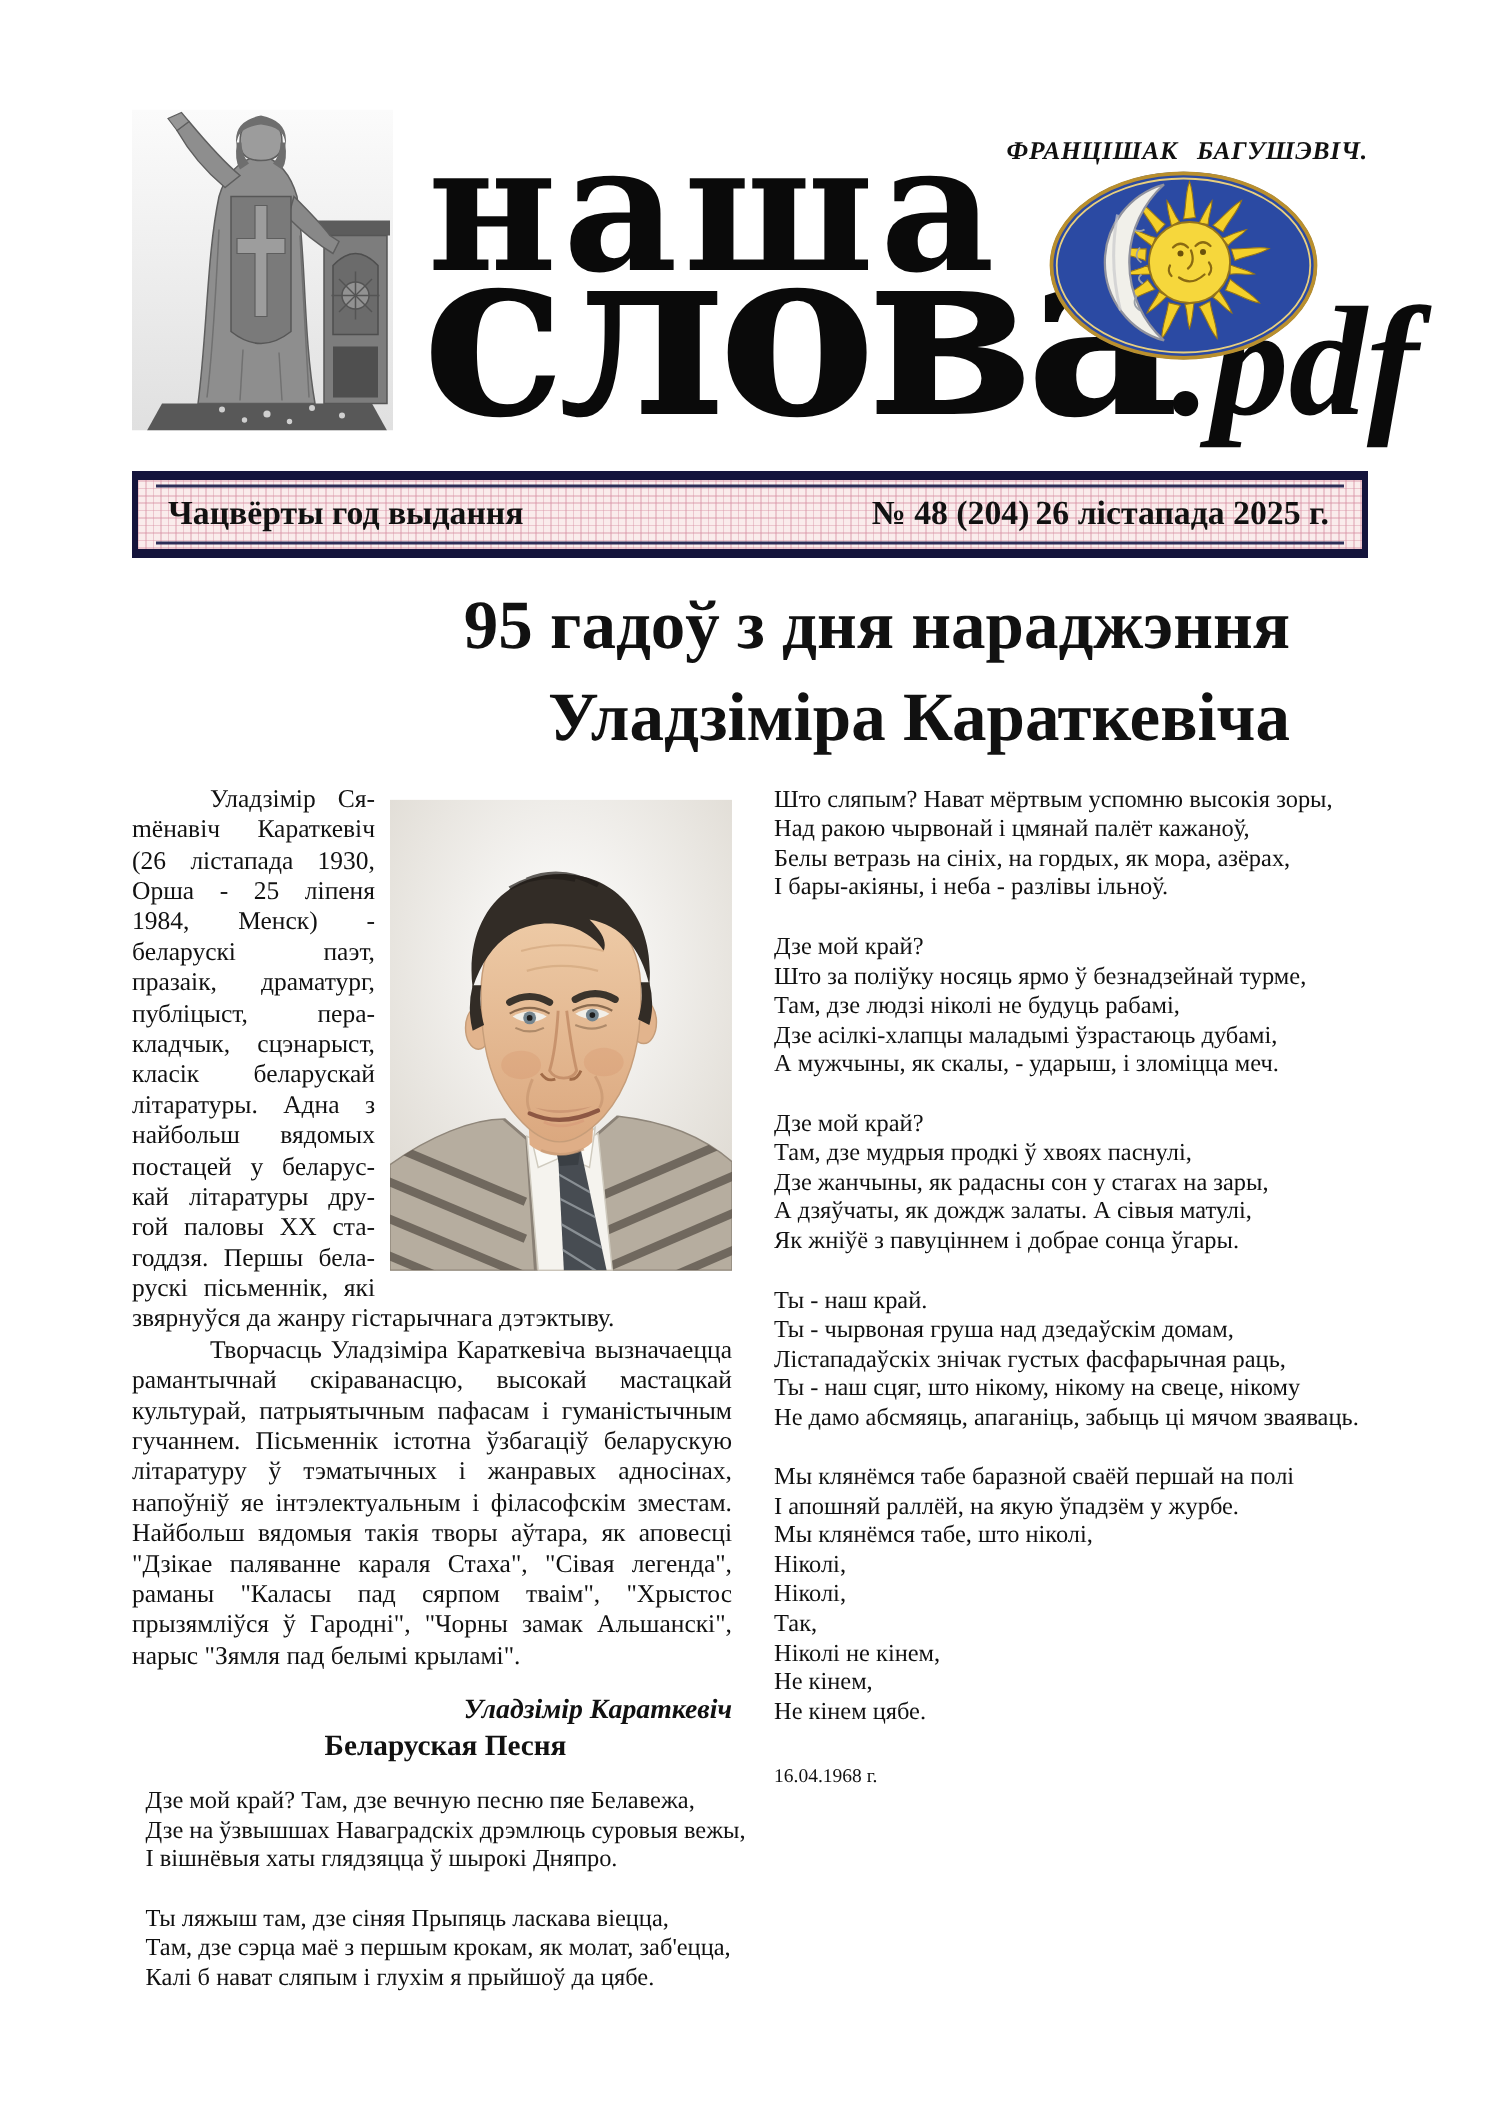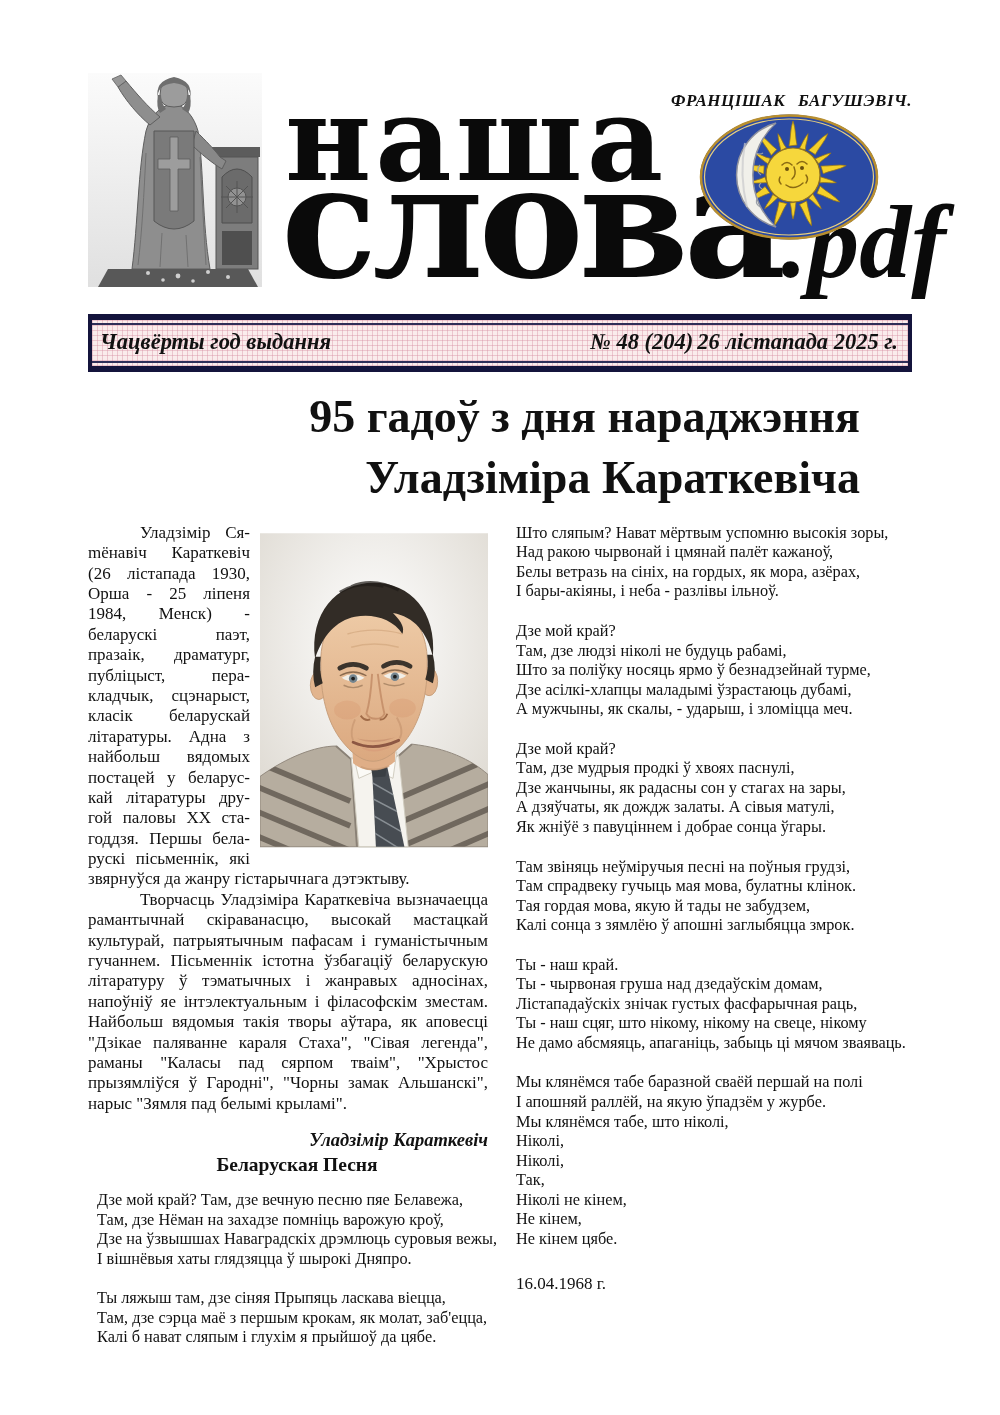--- a/index.html
+++ b/index.html
@@ -18,21 +18,21 @@
   .m1{position:absolute;left:197px;top:-33px;font-size:118px;line-height:1;letter-spacing:4px;}
   .m2{position:absolute;left:193px;top:30px;font-size:158px;line-height:1;letter-spacing:-5px;}
   .pdf-suffix{font-family:Liberation Serif, serif;font-style:italic;font-weight:bold;font-size:104px;letter-spacing:0;}
   .logo{position:absolute;left:610px;top:0;width:182px;height:128px;}
 
   
   .banner{margin-top:19px;border:4px solid #14143c;border-top-width:6px;border-bottom-width:6px;
     background-color:#faecec;
     background-image:repeating-linear-gradient(to right,rgba(214,140,160,.40) 0 1px,transparent 1px 5px),
                      repeating-linear-gradient(to bottom,rgba(214,140,160,.40) 0 1px,transparent 1px 5px);
-    padding:3px 0;font-style:italic;}
+    padding:3px 12px;}
   .banner-inner{border-top:2px solid #2e2e58;border-bottom:2px solid #2e2e58;
     display:flex;justify-content:space-between;align-items:baseline;
     padding:4px 10px 6px 8px;font-weight:bold;font-size:22.5px;}
   .banner-right{display:flex;gap:4px;}
 
   
   .headline{font-size:46px;font-weight:bold;text-align:right;line-height:1.32;
     max-width:720px;margin:15px auto 14px;}
 
   
@@ -40,21 +40,21 @@
   .body-para{margin:0;font-size:17px;line-height:1.2;text-align:justify;text-indent:52px;}
   .portrait{float:right;width:228px;height:330px;margin:2px 0 6px 10px;}
 
   .poem-author{margin-top:16px;text-align:right;font-weight:bold;font-style:italic;font-size:18.5px;}
   .poem-title{text-align:center;font-weight:bold;font-size:19.5px;margin:3px 0 14px 18px;}
   .poem{font-size:16.3px;line-height:1.2;}
   .poem-line{white-space:nowrap;}
   .stanza{margin-bottom:20px;}
   .col-left .poem{padding-left:9px;}
   .col-right .poem{padding-left:4px;}
-  .poem-date{margin-top:26px;padding-left:4px;font-size:17px;}
+  .poem-date{margin-top:26px;padding-left:4px;font-size:13px;}
 </style>
 </head>
 <body>
 
 <div class="page">
 
   <div class="epigraph">
     <div class="epi-author">ФРАНЦІШАК БАГУШЭВІЧ.</div>
   </div>
 
@@ -265,21 +265,20 @@
           <ellipse cx="150" cy="184" rx="14" ry="10" fill="#c2643c" opacity="0.12"></ellipse>
         </svg>
         <span>Уладзімір Ся­mёнавіч Караткевіч (26 лістапада 1930, Орша - 25 ліпеня 1984, Менск) - беларускі паэт, празаік, драма­тург, публіцыст, пера­кладчык, сцэнарыст, класік беларускай літаратуры. Адна з найбольш вядомых постацей у беларус­кай літаратуры дру­гой паловы XX ста­годдзя. Першы бела­рускі пісьменнік, які звярнуўся да жанру гістарычнага дэтэктыву.</span>
       </p>
       <p class="body-para">Творчасць Уладзіміра Караткевіча вызначаецца рамантычнай скіраванасцю, высокай мастацкай культу­рай, патрыятычным пафасам і гуманістычным гучаннем. Пісьменнік істотна ўзбагаціў беларускую літаратуру ў тэматычных і жанравых адносінах, напоўніў яе інтэлекту­альным і філасофскім зместам. Найбольш вядомыя такія творы аўтара, як аповесці "Дзікае паляванне караля Стаха", "Сівая легенда", раманы "Каласы пад сярпом тваім", "Хрыстос прызямліўся ў Гародні", "Чорны замак Альшанскі", нарыс "Зямля пад белымі крыламі".</p>
       <div class="poem-author">Уладзімір Караткевіч</div>
       <div class="poem-title">Беларуская Песня</div>
       <div class="poem">
           <div class="stanza">
             <div class="poem-line">Дзе мой край? Там, дзе вечную песню пяе Белавежа,</div>
-            <div class="poem-line">Там, дзе Нёман на захадзе помніць варожую кроў,</div>
             <div class="poem-line">Дзе на ўзвышшах Наваградскіх дрэмлюць суровыя вежы,</div>
             <div class="poem-line">І вішнёвыя хаты глядзяцца ў шырокі Дняпро.</div>
           </div>
           <div class="stanza">
             <div class="poem-line">Ты ляжыш там, дзе сіняя Прыпяць ласкава віецца,</div>
             <div class="poem-line">Там, дзе сэрца маё з першым крокам, як молат, заб'ецца,</div>
             <div class="poem-line">Калі б нават сляпым і глухім я прыйшоў да цябе.</div>
           </div>
         </div>
     </div>
@@ -287,37 +286,31 @@
     <div class="col col-right">
       <div class="poem">
           <div class="stanza">
             <div class="poem-line">Што сляпым? Нават мёртвым успомню высокія зоры,</div>
             <div class="poem-line">Над ракою чырвонай і цмянай палёт кажаноў,</div>
             <div class="poem-line">Белы ветразь на сініх, на гордых, як мора, азёрах,</div>
             <div class="poem-line">І бары-акіяны, і неба - разлівы ільноў.</div>
           </div>
           <div class="stanza">
             <div class="poem-line">Дзе мой край?</div>
+            <div class="poem-line">Што за поліўку носяць ярмо ў безнадзейнай турме,</div>
             <div class="poem-line">Там, дзе людзі ніколі не будуць рабамі,</div>
-            <div class="poem-line">Што за поліўку носяць ярмо ў безнадзейнай турме,</div>
             <div class="poem-line">Дзе асілкі-хлапцы маладымі ўзрастаюць дубамі,</div>
             <div class="poem-line">А мужчыны, як скалы, - ударыш, і зломіцца меч.</div>
           </div>
           <div class="stanza">
             <div class="poem-line">Дзе мой край?</div>
             <div class="poem-line">Там, дзе мудрыя продкі ў хвоях паснулі,</div>
             <div class="poem-line">Дзе жанчыны, як радасны сон у стагах на зары,</div>
             <div class="poem-line">А дзяўчаты, як дождж залаты. А сівыя матулі,</div>
             <div class="poem-line">Як жніўё з павуціннем і добрае сонца ўгары.</div>
-          </div>
-          <div class="stanza">
-            <div class="poem-line">Там звіняць неўміручыя песні на поўныя грудзі,</div>
-            <div class="poem-line">Там спрадвеку гучыць мая мова, булатны клінок.</div>
-            <div class="poem-line">Тая гордая мова, якую й тады не забудзем,</div>
-            <div class="poem-line">Калі сонца з зямлёю ў апошні заглыбяцца змрок.</div>
           </div>
           <div class="stanza">
             <div class="poem-line">Ты - наш край.</div>
             <div class="poem-line">Ты - чырвоная груша над дзедаўскім домам,</div>
             <div class="poem-line">Лістападаўскіх знічак густых фасфарычная раць,</div>
             <div class="poem-line">Ты - наш сцяг, што нікому, нікому на свеце, нікому</div>
             <div class="poem-line">Не дамо абсмяяць, апаганіць, забыць ці мячом зваяваць.</div>
           </div>
           <div class="stanza">
             <div class="poem-line">Мы клянёмся табе баразной сваёй першай на полі</div>

